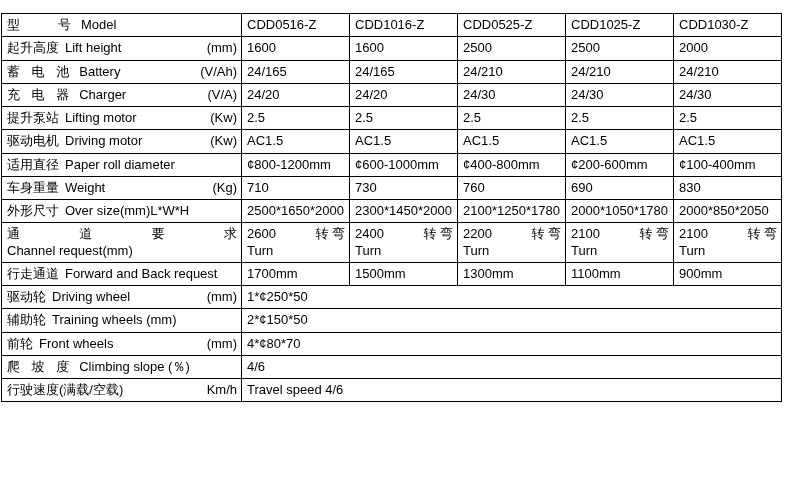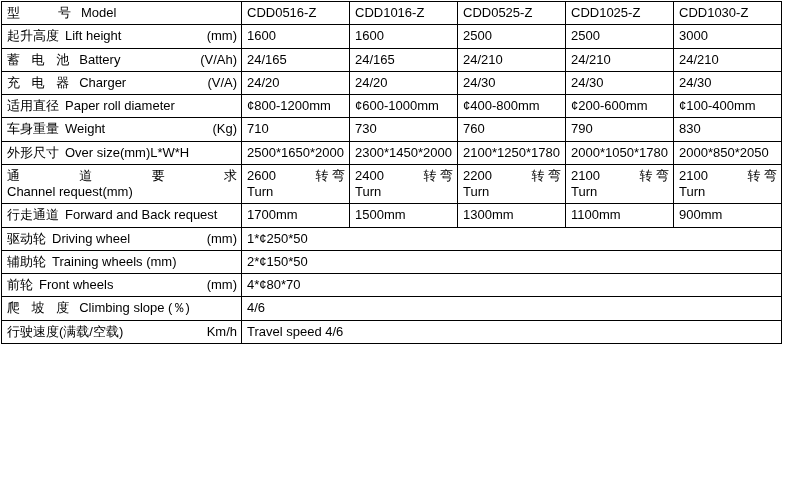--- a/index.html
+++ b/index.html
@@ -12,21 +12,21 @@
     height: 498px;
     font-family: "Liberation Sans", sans-serif;
     font-size: 13px;
     color: #000000;
     overflow: hidden;
   }
   table.spec {
     border-collapse: collapse;
     table-layout: fixed;
     width: 756px;
-    margin: 1px 0 0 1px;
+    margin: 13px 0 0 1px;
   }
   table.spec td {
     border: 1px solid #000000;
     padding: 3px 4px 3px 5px;
     vertical-align: top;
     line-height: 1.25;
     font-size: 13px;
     word-wrap: break-word;
     overflow-wrap: break-word;
   }
@@ -106,21 +106,21 @@
         <span class="lbl">
           <span class="cn">起升高度</span>
           <span class="en">Lift height</span>
           <span class="unit">(mm)</span>
         </span>
       </td>
       <td>1600</td>
       <td>1600</td>
       <td>2500</td>
       <td>2500</td>
-      <td>3000</td>
+      <td>2000</td>
     </tr>
 
     <tr>
       <td class="label-cell">
         <span class="lbl">
           <span class="cn sp2">蓄 电 池</span>
           <span class="en">Battery</span>
           <span class="unit">(V/Ah)</span>
         </span>
       </td>
@@ -139,21 +139,49 @@
           <span class="unit">(V/A)</span>
         </span>
       </td>
       <td>24/20</td>
       <td>24/20</td>
       <td>24/30</td>
       <td>24/30</td>
       <td>24/30</td>
     </tr>
 
-
+    <tr>
+      <td class="label-cell">
+        <span class="lbl">
+          <span class="cn">提升泵站</span>
+          <span class="en">Lifting motor</span>
+          <span class="unit">(Kw)</span>
+        </span>
+      </td>
+      <td>2.5</td>
+      <td>2.5</td>
+      <td>2.5</td>
+      <td>2.5</td>
+      <td>2.5</td>
+    </tr>
+
+    <tr>
+      <td class="label-cell">
+        <span class="lbl">
+          <span class="cn">驱动电机</span>
+          <span class="en">Driving motor</span>
+          <span class="unit">(Kw)</span>
+        </span>
+      </td>
+      <td>AC1.5</td>
+      <td>AC1.5</td>
+      <td>AC1.5</td>
+      <td>AC1.5</td>
+      <td>AC1.5</td>
+    </tr>
 
     <tr>
       <td class="label-cell">
         <span class="lbl">
           <span class="cn">适用直径</span>
           <span class="en">Paper roll diameter</span>
         </span>
       </td>
       <td class="two-line-val">¢800-1200mm</td>
       <td class="two-line-val">¢600-1000mm</td>
@@ -166,21 +194,21 @@
       <td class="label-cell">
         <span class="lbl">
           <span class="cn">车身重量</span>
           <span class="en">Weight</span>
           <span class="unit">(Kg)</span>
         </span>
       </td>
       <td>710</td>
       <td>730</td>
       <td>760</td>
-      <td>790</td>
+      <td>690</td>
       <td>830</td>
     </tr>
 
     <tr>
       <td class="label-cell">
         <span class="lbl">
           <span class="cn">外形尺寸</span>
           <span class="en">Over size(mm)L*W*H</span>
         </span>
       </td>

